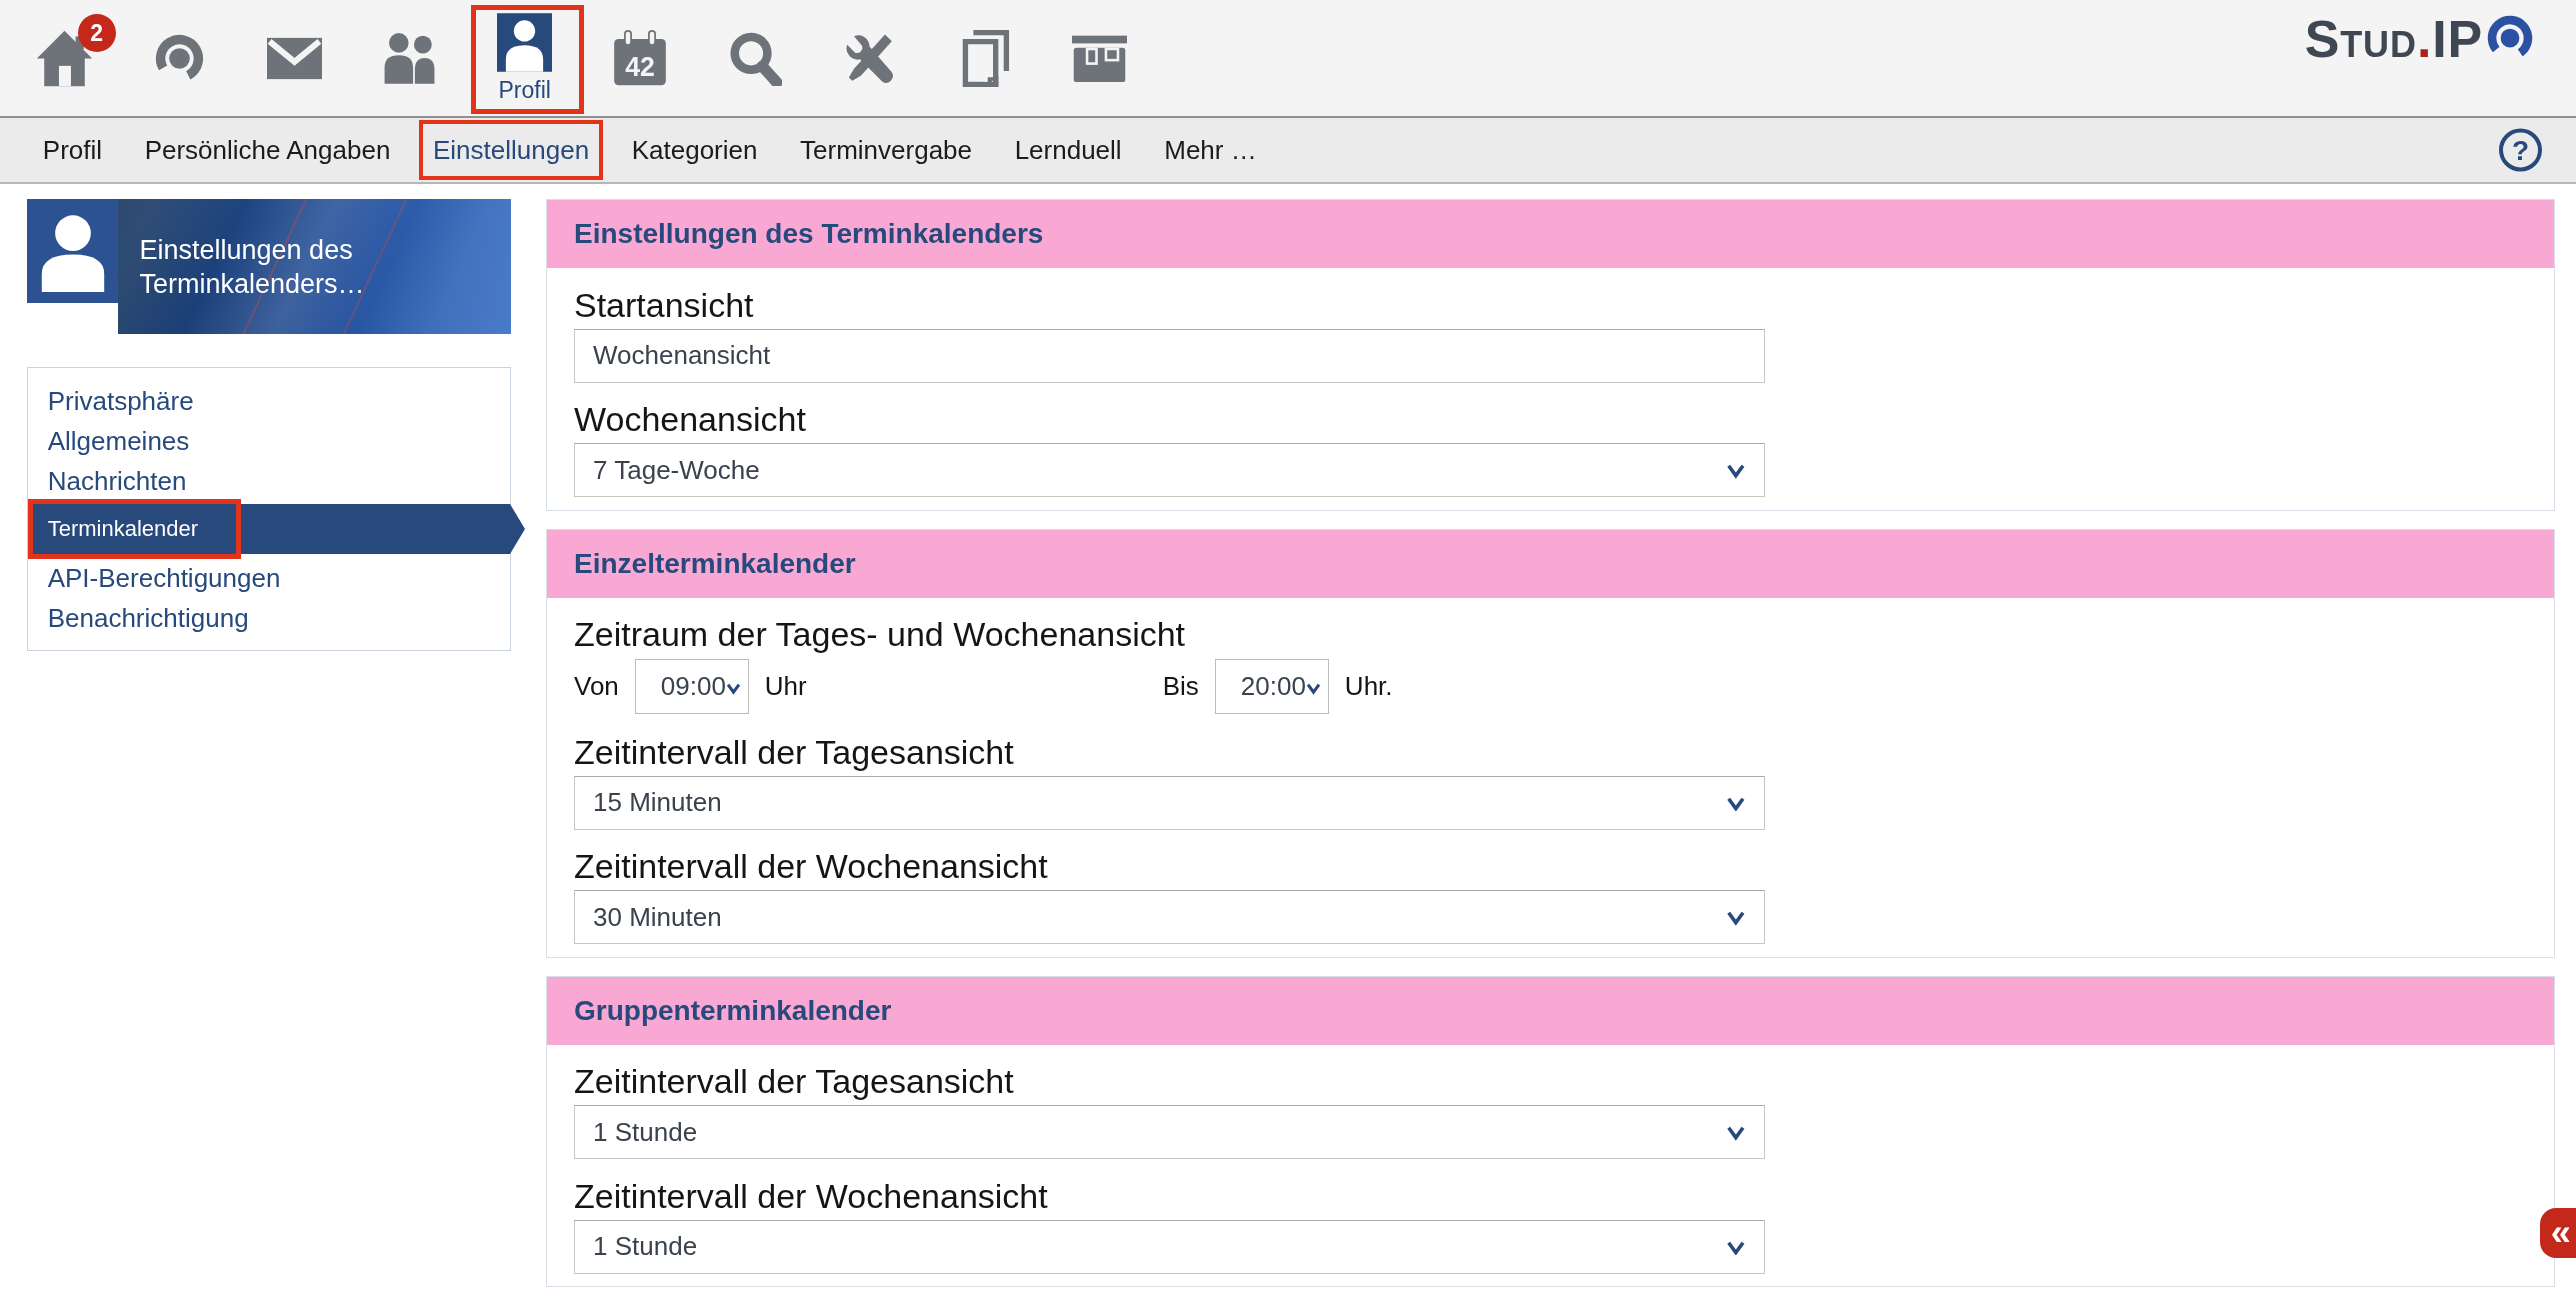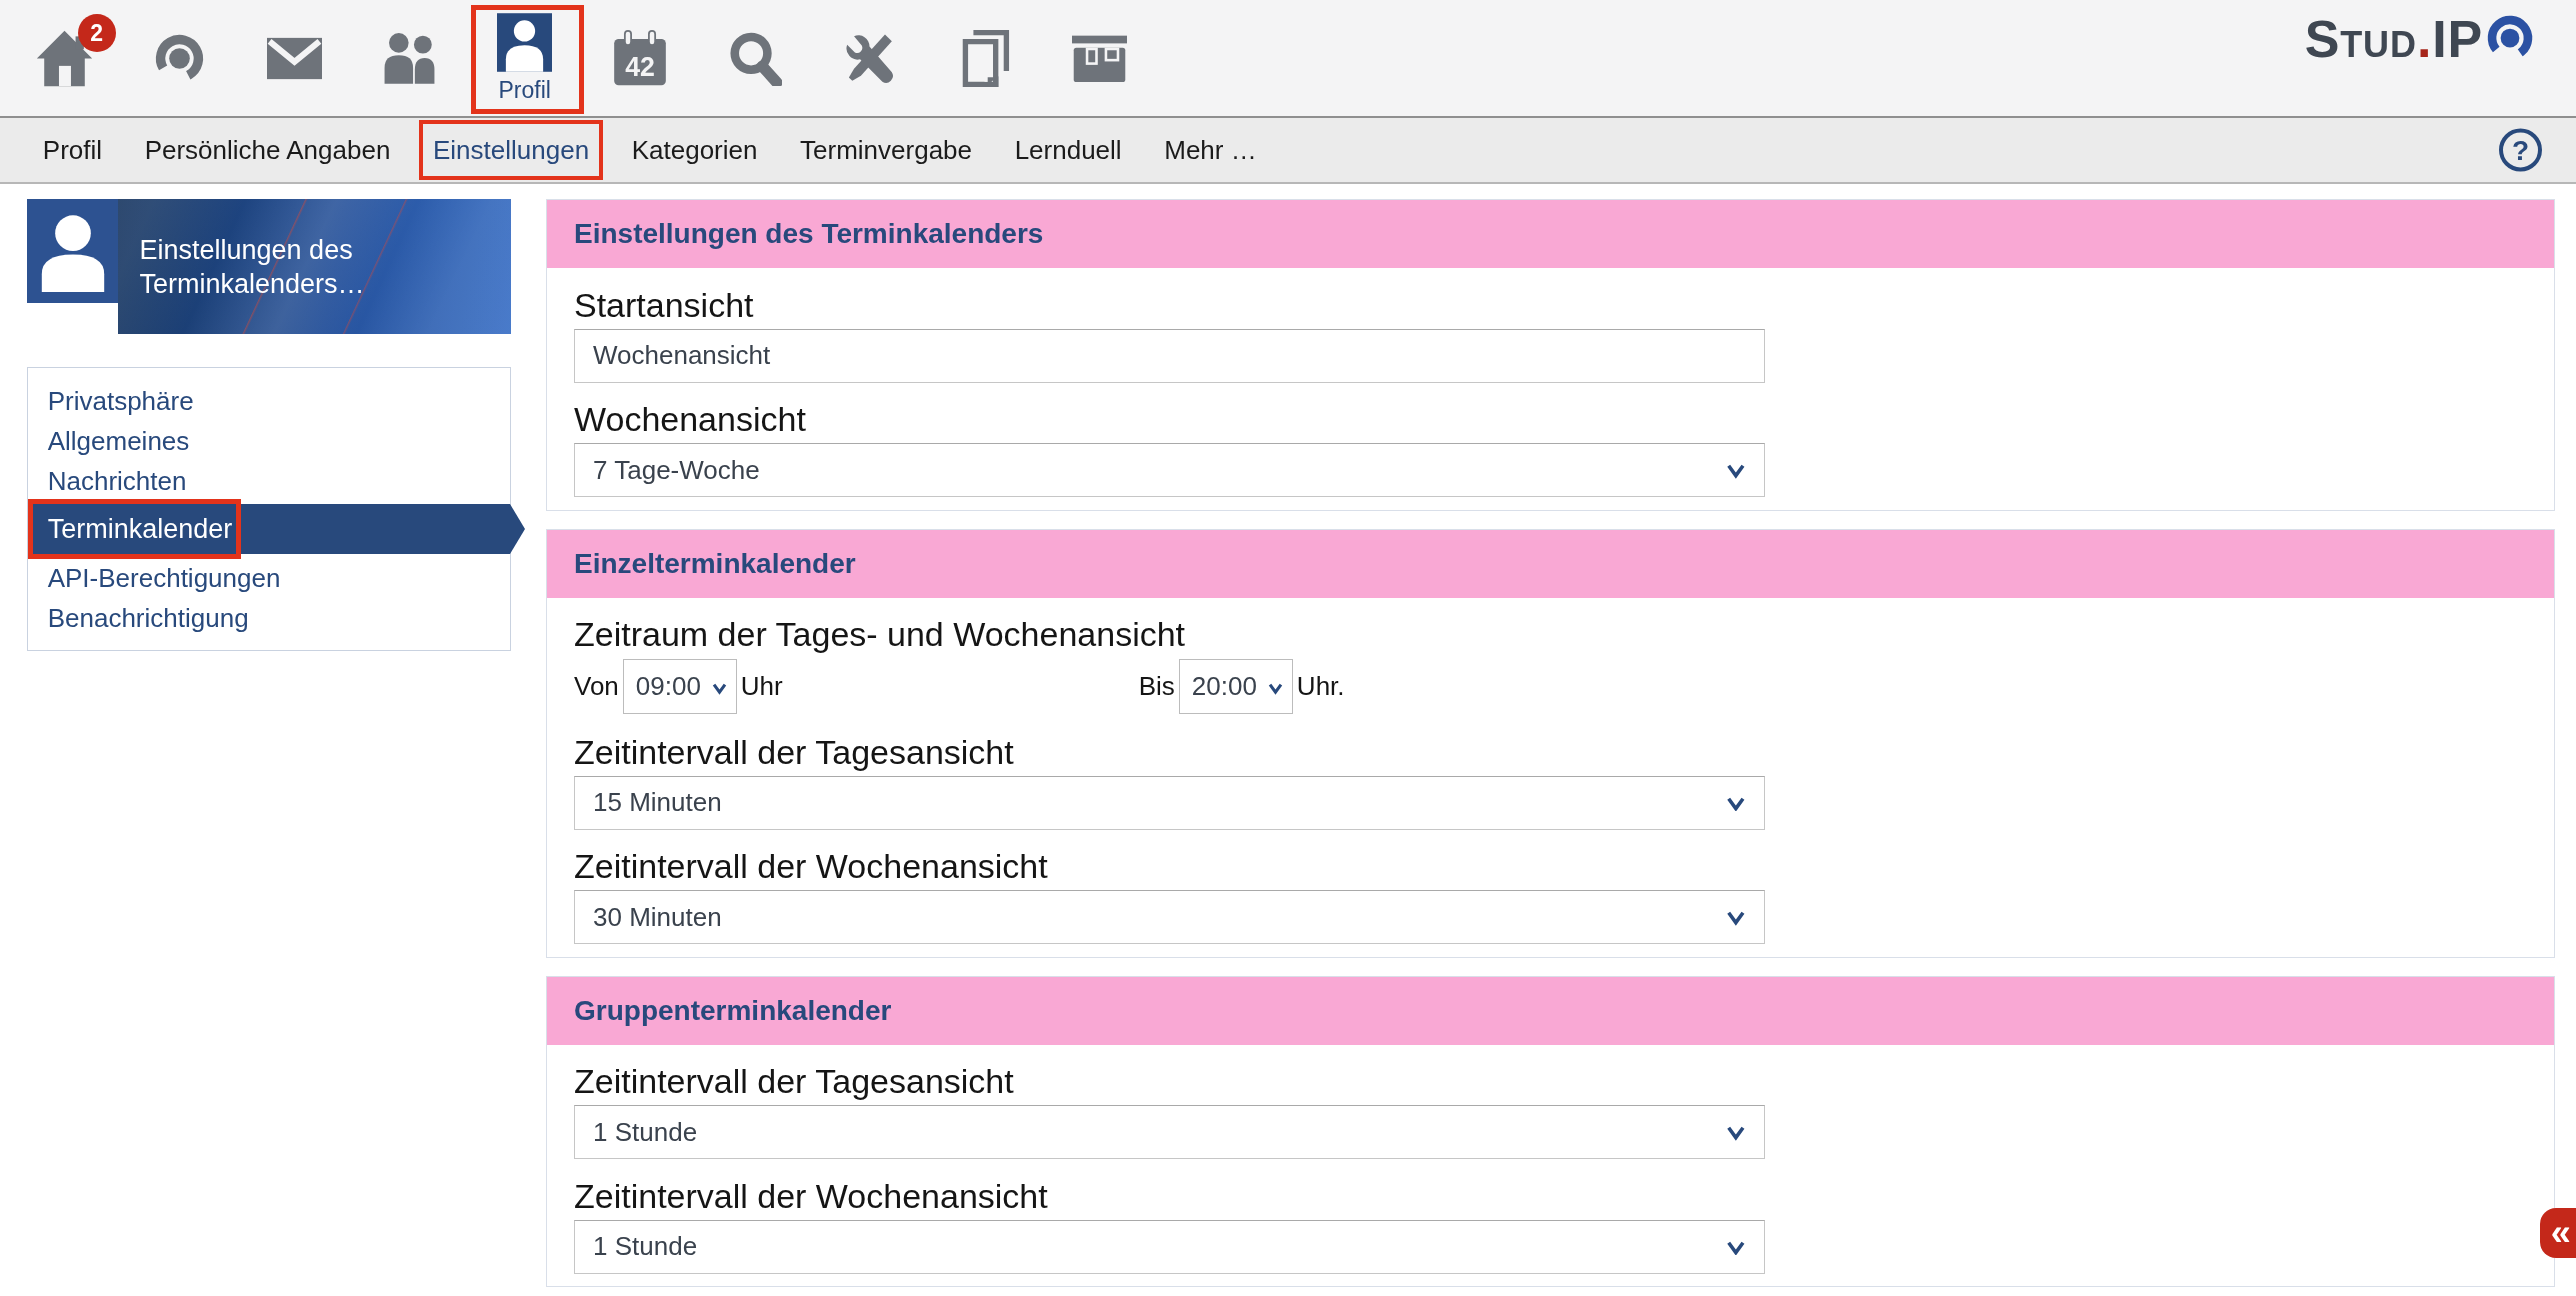--- a/index.html
+++ b/index.html
@@ -42,41 +42,41 @@
   .sidebar-avatar { width:91px; height:104px; background:#2d5291; display:flex; align-items:center; justify-content:center; flex:none; }
   .sidebar-header-bg { flex:1; display:flex; align-items:center; padding-left:21.5px;
     background:
       linear-gradient(115deg, transparent 41%, rgba(225,70,50,.45) 41.2%, transparent 41.7%, transparent 63%, rgba(225,70,50,.4) 63.2%, transparent 63.7%),
       linear-gradient(115deg, rgba(255,255,255,.10) 8%, transparent 28%, rgba(255,255,255,.13) 48%, transparent 66%, rgba(255,255,255,.08) 82%),
       linear-gradient(100deg, #16355f, #24509a 55%, #3a70c6); }
   .sidebar-title { color:#fff; font-size:27px; line-height:34px; width:268px; }
 
   .sidebar-nav { margin-top:33px; border:1.8px solid #c9d2e0; background:#fff; padding:12.5px 0; }
   .side-link { display:block; font-size:26px; line-height:40px; color:#28497c; padding-left:19.7px; cursor:pointer; text-decoration:none; }
-  .side-selected { position:relative; margin:3.6px 0; background:#28497c; color:#fff; font-size:27px; line-height:32px;
+  .side-selected { position:relative; margin:3.6px 0; background:#28497c; color:#fff; font-size:22px; line-height:32px;
     padding:9px 0 9px 19.7px; cursor:pointer; }
   .side-selected::after { content:""; position:absolute; right:-15px; top:50%; transform:translateY(-50%);
     border-top:25px solid transparent; border-bottom:25px solid transparent; border-left:15px solid #28497c; }
   .side-annotation { position:absolute; left:0px; top:-5.4px; width:213px; bottom:-5.4px; border:5.4px solid #e3331b; pointer-events:none; }
 
   
   .main { position:absolute; left:546px; top:199px; width:2009px; }
   .panel { border:1.8px solid #d9dfe9; margin-bottom:18px; background:#fff; }
   .panel-header { height:68px; background:#f9a8d4; display:flex; align-items:center; padding-left:27px;
     font-size:28px; font-weight:bold; color:#28497c; }
   .panel-body { padding:0 27px 12.5px 27px; }
   .field-label { margin:21.5px 0 9px; font-size:34px; line-height:30px; color:#151515; }
   .wide-field { width:1191px; height:54px; border:1.8px solid #c6c6c6; border-top-color:#a9a9a9; background:#fff;
     display:flex; align-items:center; justify-content:space-between; padding:0 18px; font-size:26px; color:#3a424d; cursor:pointer; }
   .wide-field.readonly { cursor:text; }
   .chev { flex:none; margin-left:10.7px; }
 
   .time-row { display:flex; align-items:center; margin:9px 0 5.4px; height:57px; font-size:26px; color:#151515; }
-  .time-select { width:114px; height:55px; border:1.8px solid #bcbcbc; background:#fff; margin:0 4px;
-    display:flex; align-items:center; justify-content:space-between; padding:0 9px 0 12px; font-size:26px; color:#3a424d; cursor:pointer; }
+  .time-select { width:114px; height:55px; border:1.8px solid #bcbcbc; background:#fff; margin:0 16px;
+    display:flex; align-items:center; justify-content:space-between; padding:0 9px 0 25px; font-size:26px; color:#3a424d; cursor:pointer; }
   .spacer { width:356px; }
 
   
   .annotation-profil { position:absolute; left:471px; top:5.4px; width:113px; height:109px; border:5.4px solid #e3331b; pointer-events:none; z-index:5; }
   .collapse-btn { position:absolute; left:2540px; top:1208px; width:81px; height:50px; background:#c4281a;
     border-radius:16px 0 0 16px; color:#fff; display:flex; align-items:center; padding-left:10.7px;
     font-size:36px; font-weight:bold; cursor:pointer; z-index:6; }
 </style>
 </head>
 <body>

